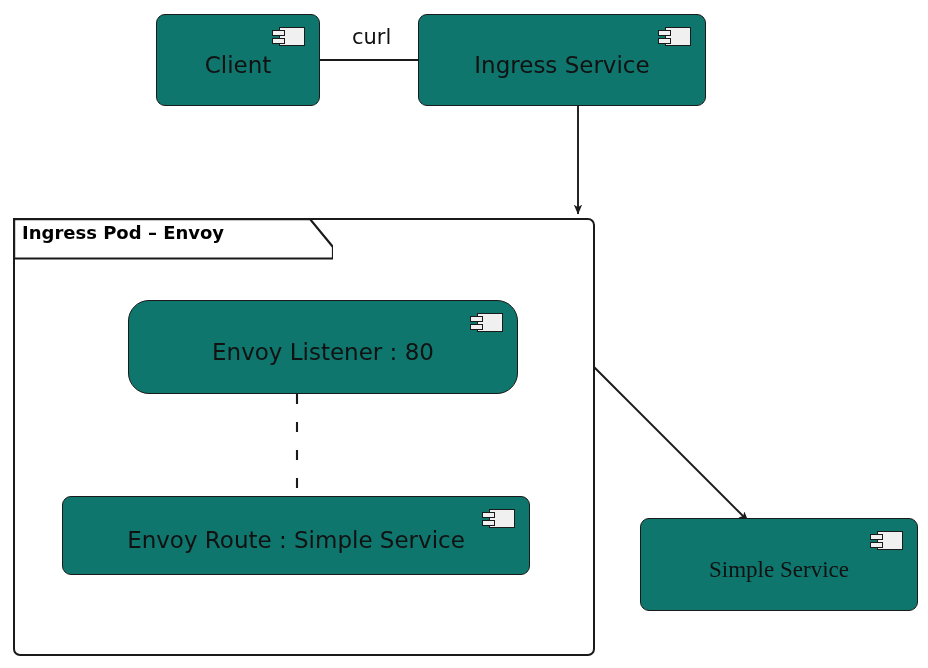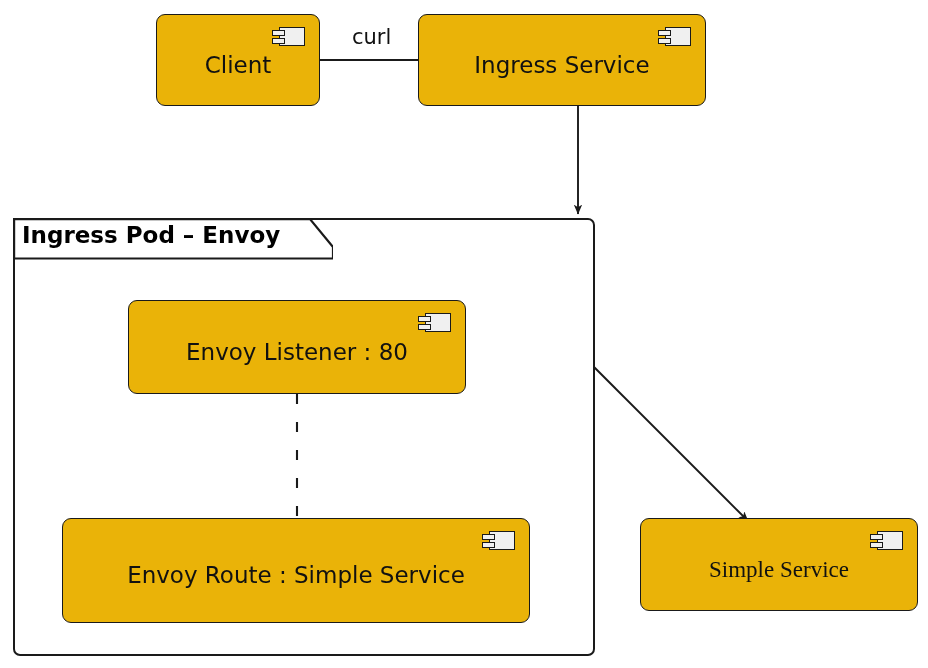--- a/index.html
+++ b/index.html
@@ -20,21 +20,21 @@
     left: 0;
     top: 0;
     width: 928px;
     height: 668px;
   }
 
   
   .component {
     position: absolute;
     box-sizing: border-box;
-    background: #eab308;
+    background: #0f766e;
     border: 1.6px solid #1a1a1a;
     border-radius: 9px;
     display: flex;
     align-items: center;
     justify-content: center;
   }
   .component .label {
     font-size: 23px;
     color: #111111;
     line-height: 1;
@@ -89,21 +89,21 @@
     left: 13px;
     top: 218px;
     width: 320px;
     height: 42px;
   }
   #pod-tab-wrap svg { display: block; }
   #pod-title {
     position: absolute;
     left: 22px;
     top: 224px;
-    font-size: 23px;
+    font-size: 18px;
     font-weight: bold;
     color: #000000;
     white-space: nowrap;
     line-height: 1;
   }
 
   
   .edge-label {
     position: absolute;
     font-size: 21px;
@@ -156,30 +156,30 @@
 
   <div class="component" style="left:418px; top:14px; width:288px; height:92px;">
     <span class="comp-icon">
       <span class="body"></span>
       <span class="tab t1"></span>
       <span class="tab t2"></span>
     </span>
     <span class="label">Ingress Service</span>
   </div>
 
-  <div class="component" style="left:128px; top:300px; width:338px; height:94px;">
+  <div class="component" style="left:128px; top:300px; width:390px; height:94px;border-radius:21px;">
     <span class="comp-icon">
       <span class="body"></span>
       <span class="tab t1"></span>
       <span class="tab t2"></span>
     </span>
     <span class="label">Envoy Listener : 80</span>
   </div>
 
-  <div class="component" style="left:62px; top:518px; width:468px; height:105px;">
+  <div class="component" style="left:62px; top:496px; width:468px; height:79px;">
     <span class="comp-icon">
       <span class="body"></span>
       <span class="tab t1"></span>
       <span class="tab t2"></span>
     </span>
     <span class="label">Envoy Route : Simple Service</span>
   </div>
 
   <div class="component" style="left:640px; top:518px; width:278px; height:93px;font-family:Liberation Serif, serif;">
     <span class="comp-icon">

